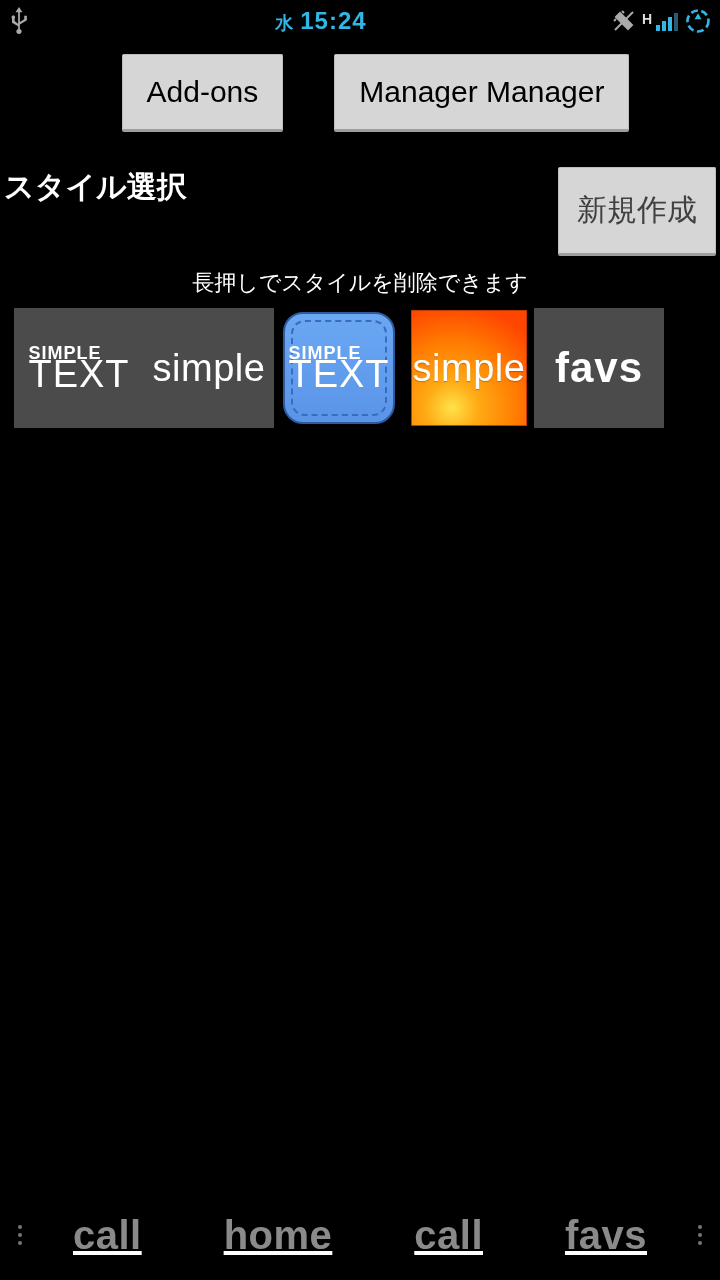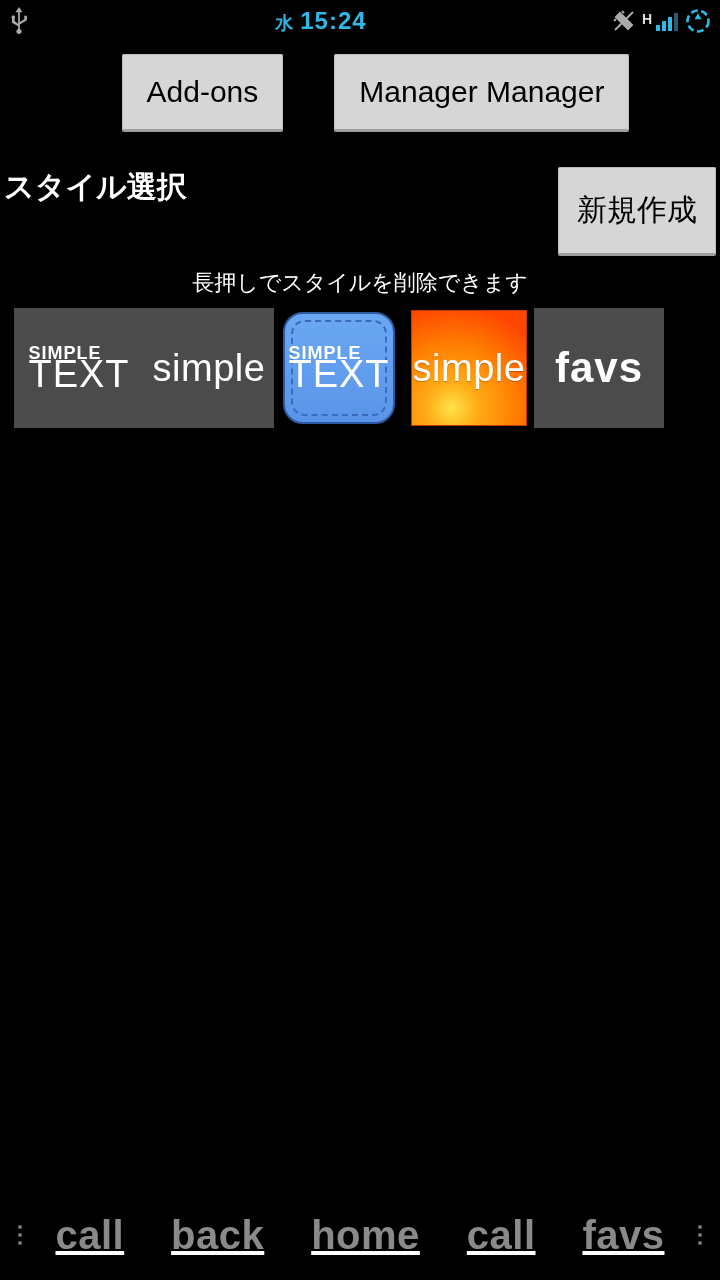--- a/index.html
+++ b/index.html
@@ -47,21 +47,21 @@
     display:flex; align-items:flex-start;
     padding:25px 0 0 0;
   }
   .section-title {
     flex:1 1 auto;
     font-size:30px;
     font-weight:700;
     padding-left:4px;
   }
   .btn-new {
-    background:#d6d6d6; color:#000000;
+    background:#d6d6d6; color:#404040;
     font-size:30px;
     padding:22px 18px;
     border:1px solid #bdbdbd;
     border-bottom:3px solid #9e9e9e;
     border-radius:2px;
     margin-right:4px;
   }
   
   .hint {
     text-align:center;
@@ -213,21 +213,20 @@
 </div>
 
 <div class="softkey-bar">
   <div class="dots">
       <span></span>
       <span></span>
       <span></span>
     </div>
   <div class="keys">
     <div class="softkey">call</div>
-    <div class="softkey">back</div>
     <div class="softkey">home</div>
     <div class="softkey">call</div>
     <div class="softkey">favs</div>
   </div>
   <div class="dots">
       <span></span>
       <span></span>
       <span></span>
     </div>
 </div>

